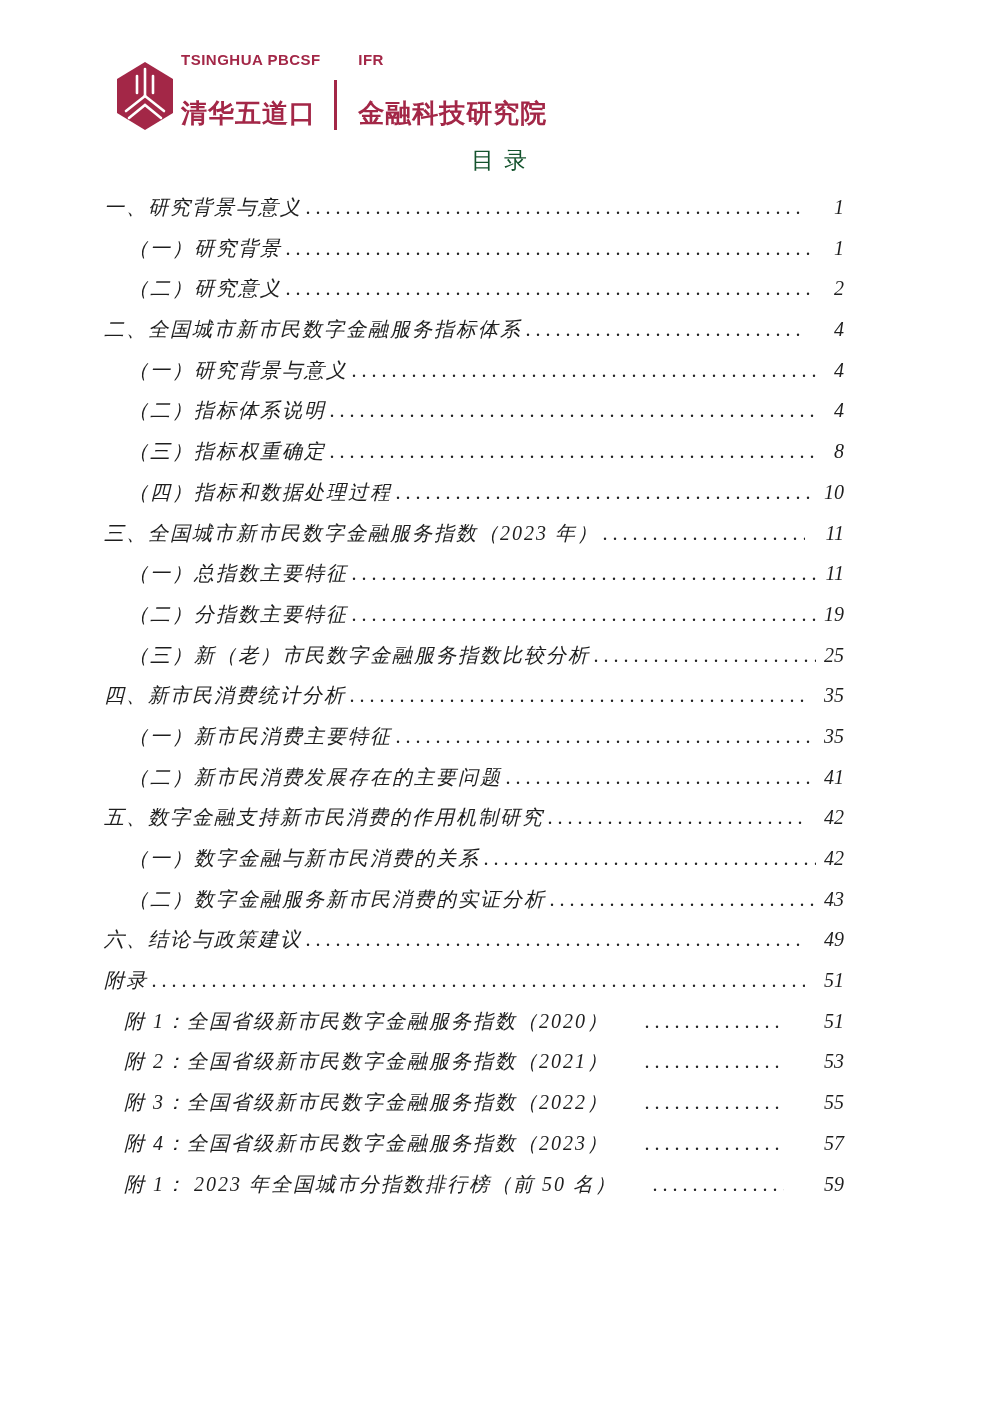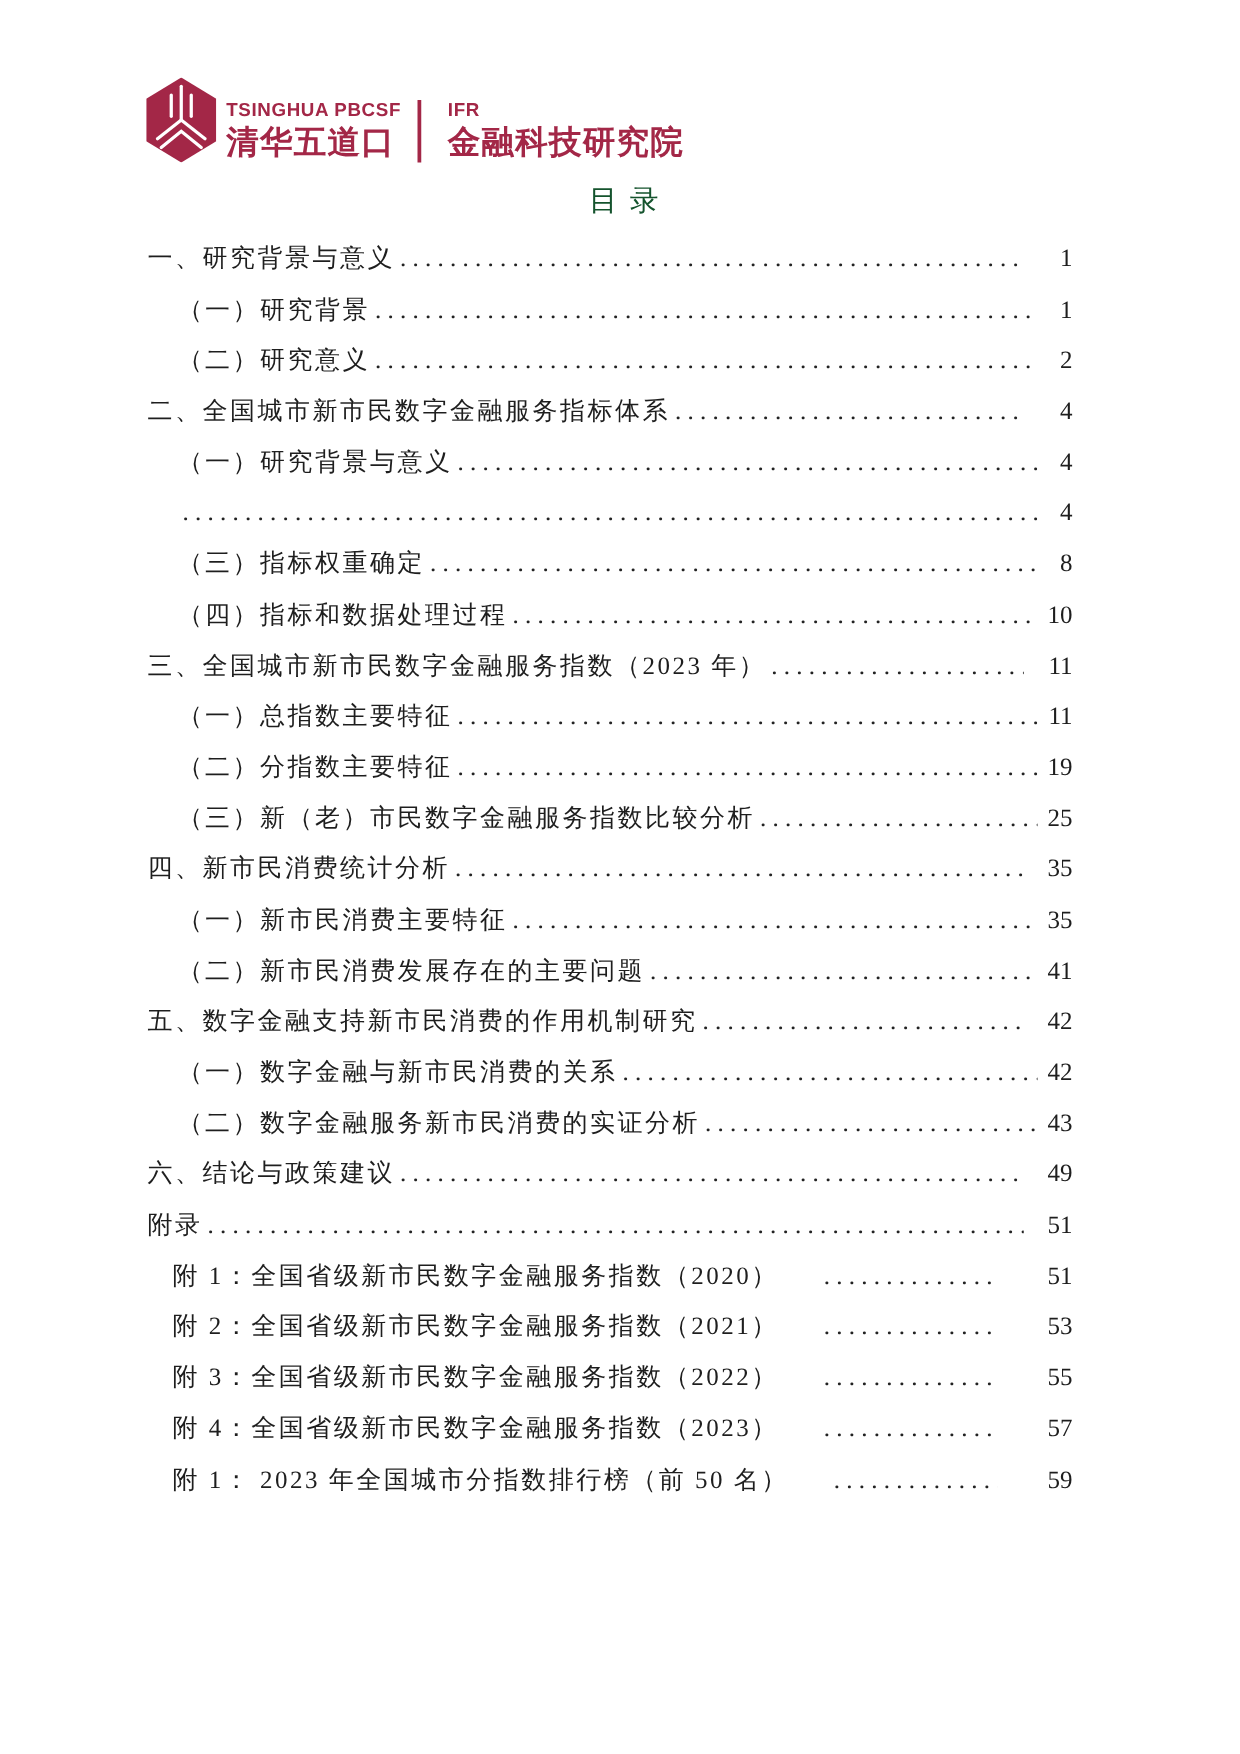--- a/index.html
+++ b/index.html
@@ -20,35 +20,35 @@
     display:flex; 
   }
   .logo-mark { width:56px; height:68px; display:block; }
   .brand-block {
     display:flex; flex-direction:column; justify-content:flex-end;
     height:68px; margin-left:8px;
     font-family:"Liberation Sans","DejaVu Sans",sans-serif;
     color:var(--brand);
   }
   .brand-en { font-size:15px; font-weight:bold; letter-spacing:0.5px; line-height:17px; }
-  .brand-cn { font-size:26px; font-weight:bold; letter-spacing:1px; line-height:33px; white-space:nowrap; }
+  .brand-cn { font-size:26px; font-weight:bold; letter-spacing:1px; line-height:33px; white-space:nowrap;margin-top:29px; }
   .brand-divider {
     width:3.5px; height:50px; margin:0 13px;
     background:var(--brand); align-self:flex-end;
   }
 
   
   .toc-title {
     position:absolute; top:141px; left:0; width:100%;
     margin:4px; text-align:center;
     font-size:23px; font-weight:normal; color:#14532d;
     letter-spacing:2px;
   }
   .toc {
-    position:absolute; left:118px; top:187px; width:740px;
+    position:absolute; left:104px; top:187px; width:740px;font-style:italic;
   }
   .toc-row {
     display:flex;
     height:40.7px; line-height:40.7px;
     font-size:20px; letter-spacing:2px;
     white-space:nowrap;
   }
   .toc-label { flex:0 0 auto; }
   .toc-leader {
     flex:1 1 auto; overflow:hidden;
@@ -110,20 +110,21 @@
       <span class="toc-label">二、全国城市新市民数字金融服务指标体系</span>
       <span class="toc-leader"> . . . . . . . . . . . . . . . . . . . . . . . . . . . . . . . . . . . . . . . . . . . . . . . . . . . . . . . . . . . . . . . . . . . . . . . . . . . . . . . . . . . . . . . . . .</span>
       <span class="toc-page">4</span>
     </div>
       <div class="toc-row lvl2">
       <span class="toc-label">（一）研究背景与意义</span>
       <span class="toc-leader"> . . . . . . . . . . . . . . . . . . . . . . . . . . . . . . . . . . . . . . . . . . . . . . . . . . . . . . . . . . . . . . . . . . . . . . . . . . . . . . . . . . . . . . . . . .</span>
       <span class="toc-page">4</span>
     </div>
       <div class="toc-row lvl2">
+      <span class="toc-label">（二）指标体系说明</span>
       <span class="toc-leader"> . . . . . . . . . . . . . . . . . . . . . . . . . . . . . . . . . . . . . . . . . . . . . . . . . . . . . . . . . . . . . . . . . . . . . . . . . . . . . . . . . . . . . . . . . .</span>
       <span class="toc-page">4</span>
     </div>
       <div class="toc-row lvl2">
       <span class="toc-label">（三）指标权重确定</span>
       <span class="toc-leader"> . . . . . . . . . . . . . . . . . . . . . . . . . . . . . . . . . . . . . . . . . . . . . . . . . . . . . . . . . . . . . . . . . . . . . . . . . . . . . . . . . . . . . . . . . .</span>
       <span class="toc-page">8</span>
     </div>
       <div class="toc-row lvl2">
       <span class="toc-label">（四）指标和数据处理过程</span>

